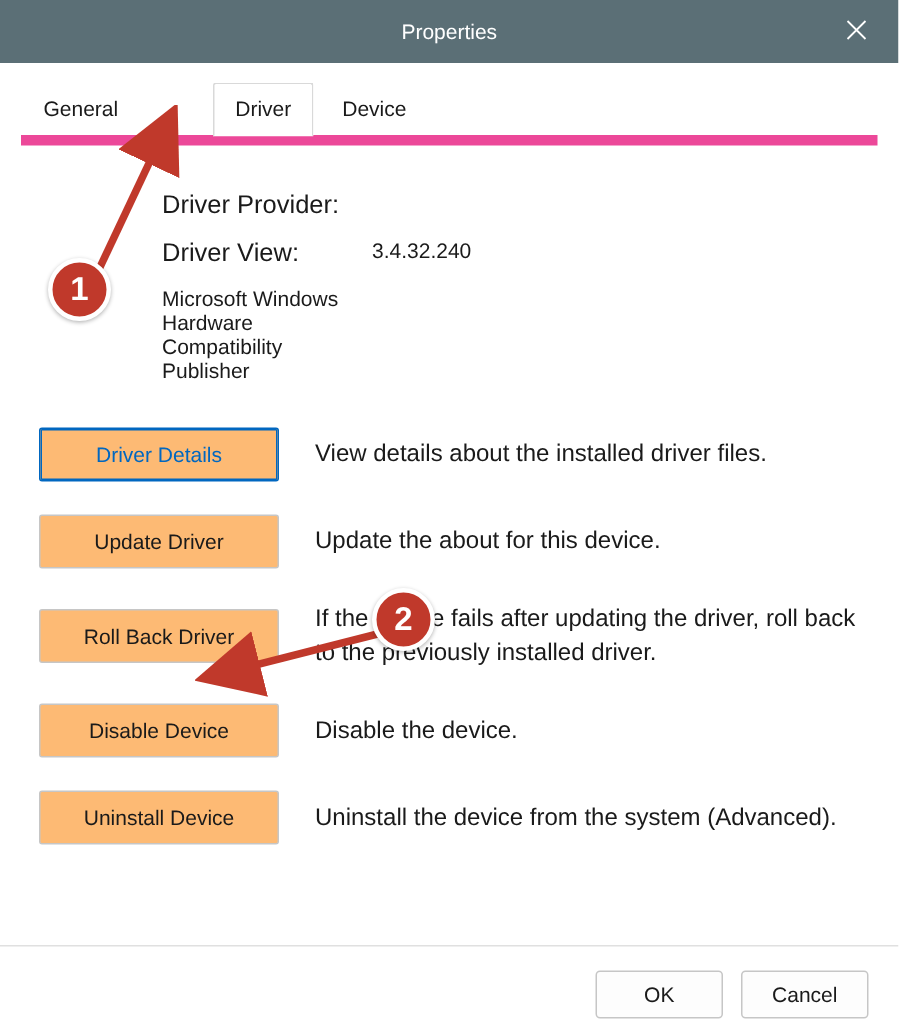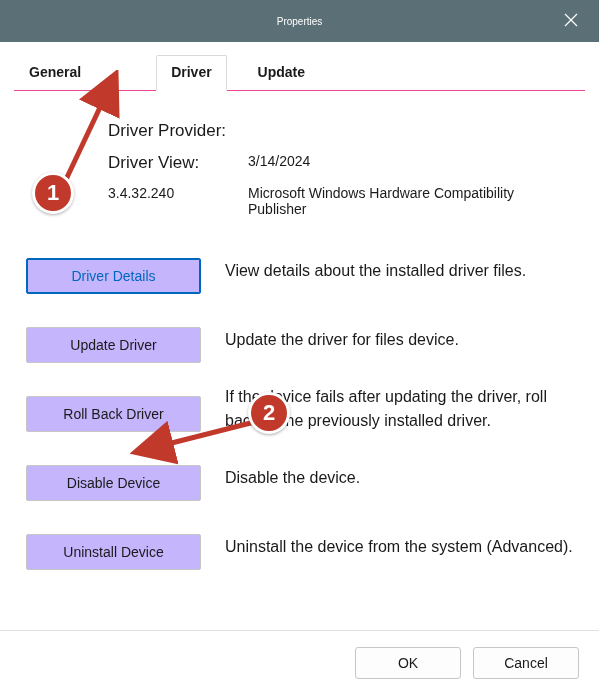--- a/index.html
+++ b/index.html
@@ -17,21 +17,21 @@
   
   .titlebar {
     height: 42px;
     background: #5b6f76;
     color: #fff;
     display: flex;
     align-items: center;
     position: relative;
   }
   .titlebar .title {
-    font-size: 10px;
+    font-size: 14px;
     font-weight: 400;
     position: absolute;
     left: 50%;
     transform: translateX(-50%);
   }
   .titlebar .closebtn {
     position: absolute;
     right: 0;
     top: 0;
     width: 56px;
@@ -44,24 +44,23 @@
   .titlebar .closebtn svg { stroke: #fff; }
   
   .window-body {
     padding: 0 14px 0 14px;
     position: relative;
     height: calc(100% - 42px);
   }
   
   .tabstrip {
     display: flex;
-    gap: 16px;
+    gap: 4px;
     margin-top: 12px;
-    border-bottom: 1px solid #ec4899;
-    font-weight: bold;
+    border-bottom: 7px solid #ec4899;
   }
   .tab {
     padding: 8px 14px 10px 14px;
     font-size: 14px;
     color: #1a1a1a;
     border: 1px solid transparent;
     border-bottom: none;
     cursor: pointer;
     position: relative;
     top: 1px;
@@ -90,30 +89,29 @@
   .info-label { font-size: 17px; color: #1a1a1a; }
   .info-value { font-size: 14px; color: #1a1a1a; padding-right: 4px; }
   
   .action-row {
     display: flex;
     align-items: center;
     gap: 24px;
     margin-bottom: 22px;
   }
   .action-btn {
-    width: 175px;
+    width: 160px;
     height: 36px;
     border: 1px solid #c6c6c6;
-    background: #c4b5fd;
+    background: #fdba74;
     font-family: inherit;
     font-size: 14px;
     color: #1a1a1a;
     cursor: pointer;
     border-radius: 2px;
-    margin-top: 11px;
   }
   .action-btn.focused {
     border: 1px solid #0067c0;
     box-shadow: inset 0 0 0 1px #0067c0;
     color: #0067c0;
   }
   .action-desc {
     flex: 1;
     font-size: 16px;
     color: #1a1a1a;
@@ -126,21 +124,21 @@
     height: 64px;
     border-top: 1px solid #e0e0e0;
     display: flex;
     align-items: center;
     justify-content: flex-end;
     gap: 12px;
     padding: 0 20px;
     background: #fff;
   }
   .dlg-btn {
-    width: 106px;
+    width: 85px;
     height: 32px;
     border: 1px solid #c6c6c6;
     background: #fdfdfd;
     font-family: inherit;
     font-size: 14px;
     color: #1a1a1a;
     cursor: pointer;
     border-radius: 3px;
   }
   
@@ -179,45 +177,44 @@
         </svg>
     </span>
   </div>
 </div>
 
 <div class="window-body">
 
   <div class="tabstrip">
     <div class="tab">General</div>
     <div class="tab active">Driver</div>
-    <div class="tab">Update</div>
+    <div class="tab">Device</div>
   </div>
 
   <div class="content">
 
     <div class="info-grid">
       <div class="info-label">Driver Provider:</div>
       <div class="info-value"></div>
 
       <div class="info-label">Driver View:</div>
-      <div class="info-value">3/14/2024</div>
 
       <div class="info-value">3.4.32.240</div>
 
       <div class="info-value">Microsoft Windows Hardware Compatibility Publisher</div>
     </div>
 
     <div class="action-row">
       <button class="action-btn focused">Driver Details</button>
       <div class="action-desc">View details about the installed driver files.</div>
     </div>
 
     <div class="action-row">
       <button class="action-btn">Update Driver</button>
-      <div class="action-desc">Update the driver for files device.</div>
+      <div class="action-desc">Update the about for this device.</div>
     </div>
 
     <div class="action-row">
       <button class="action-btn">Roll Back Driver</button>
       <div class="action-desc">If the device fails after updating the driver, roll back to the previously installed driver.</div>
     </div>
 
     <div class="action-row">
       <button class="action-btn">Disable Device</button>
       <div class="action-desc">Disable the device.</div>

